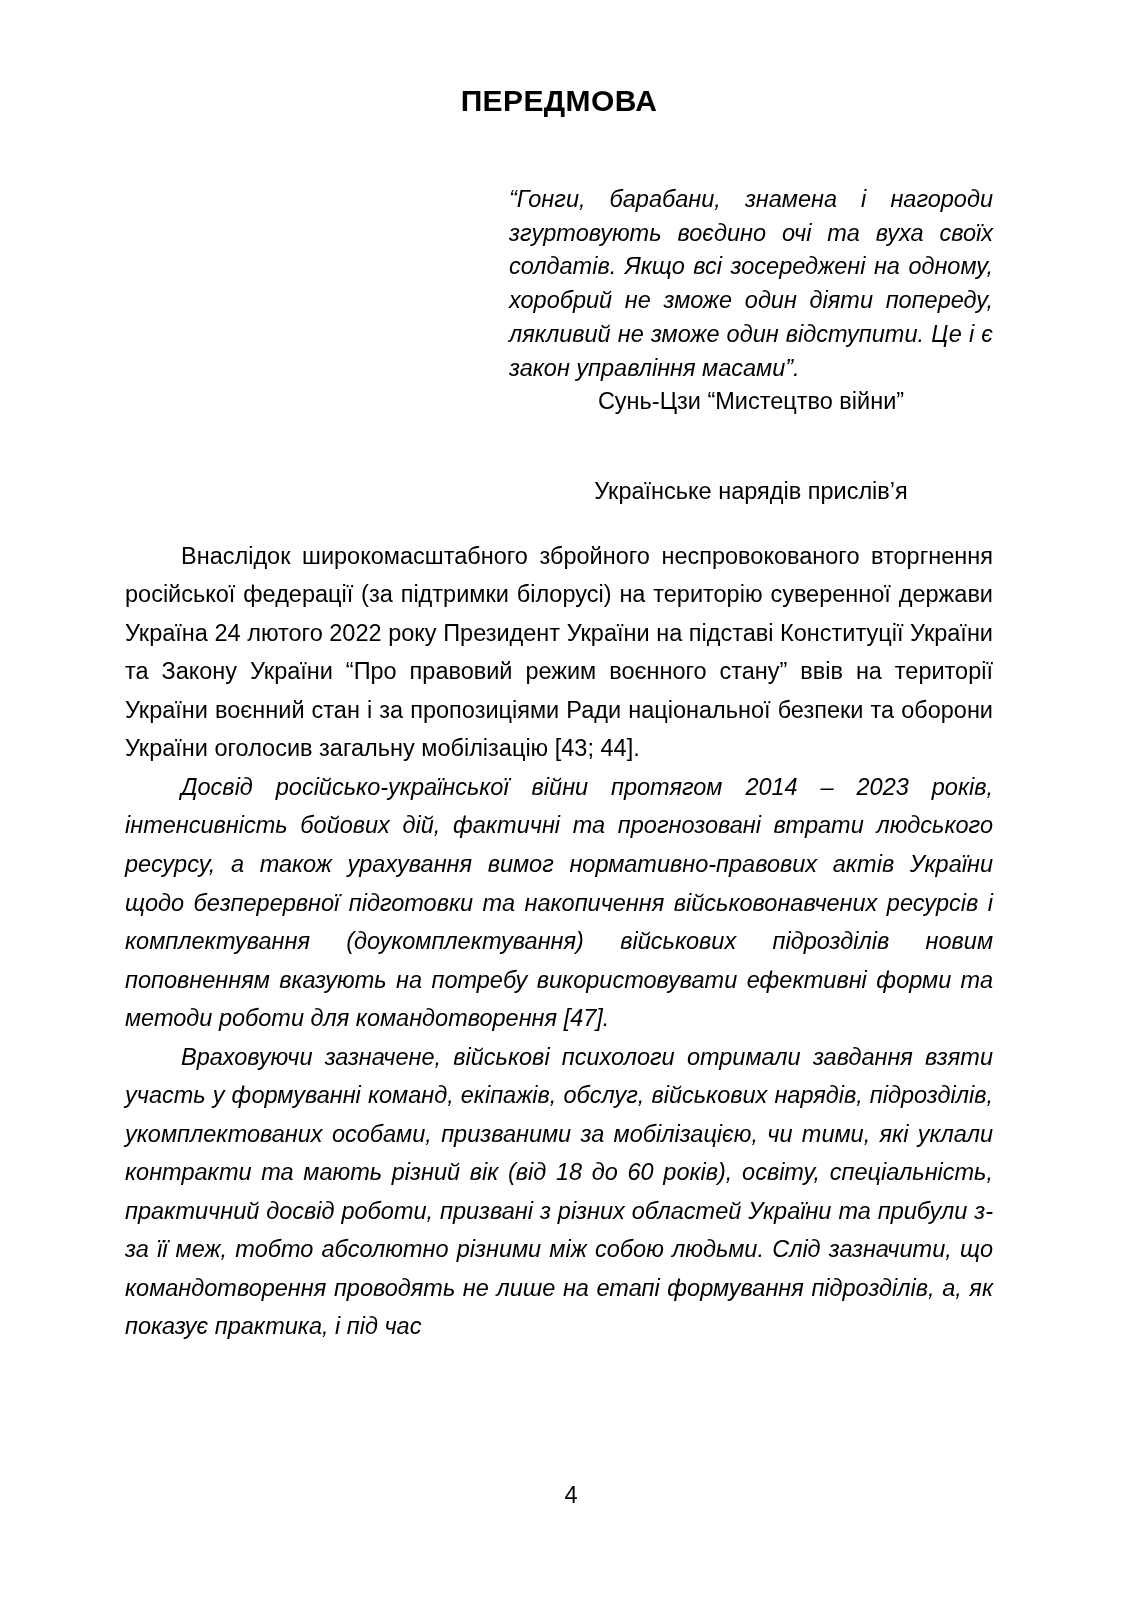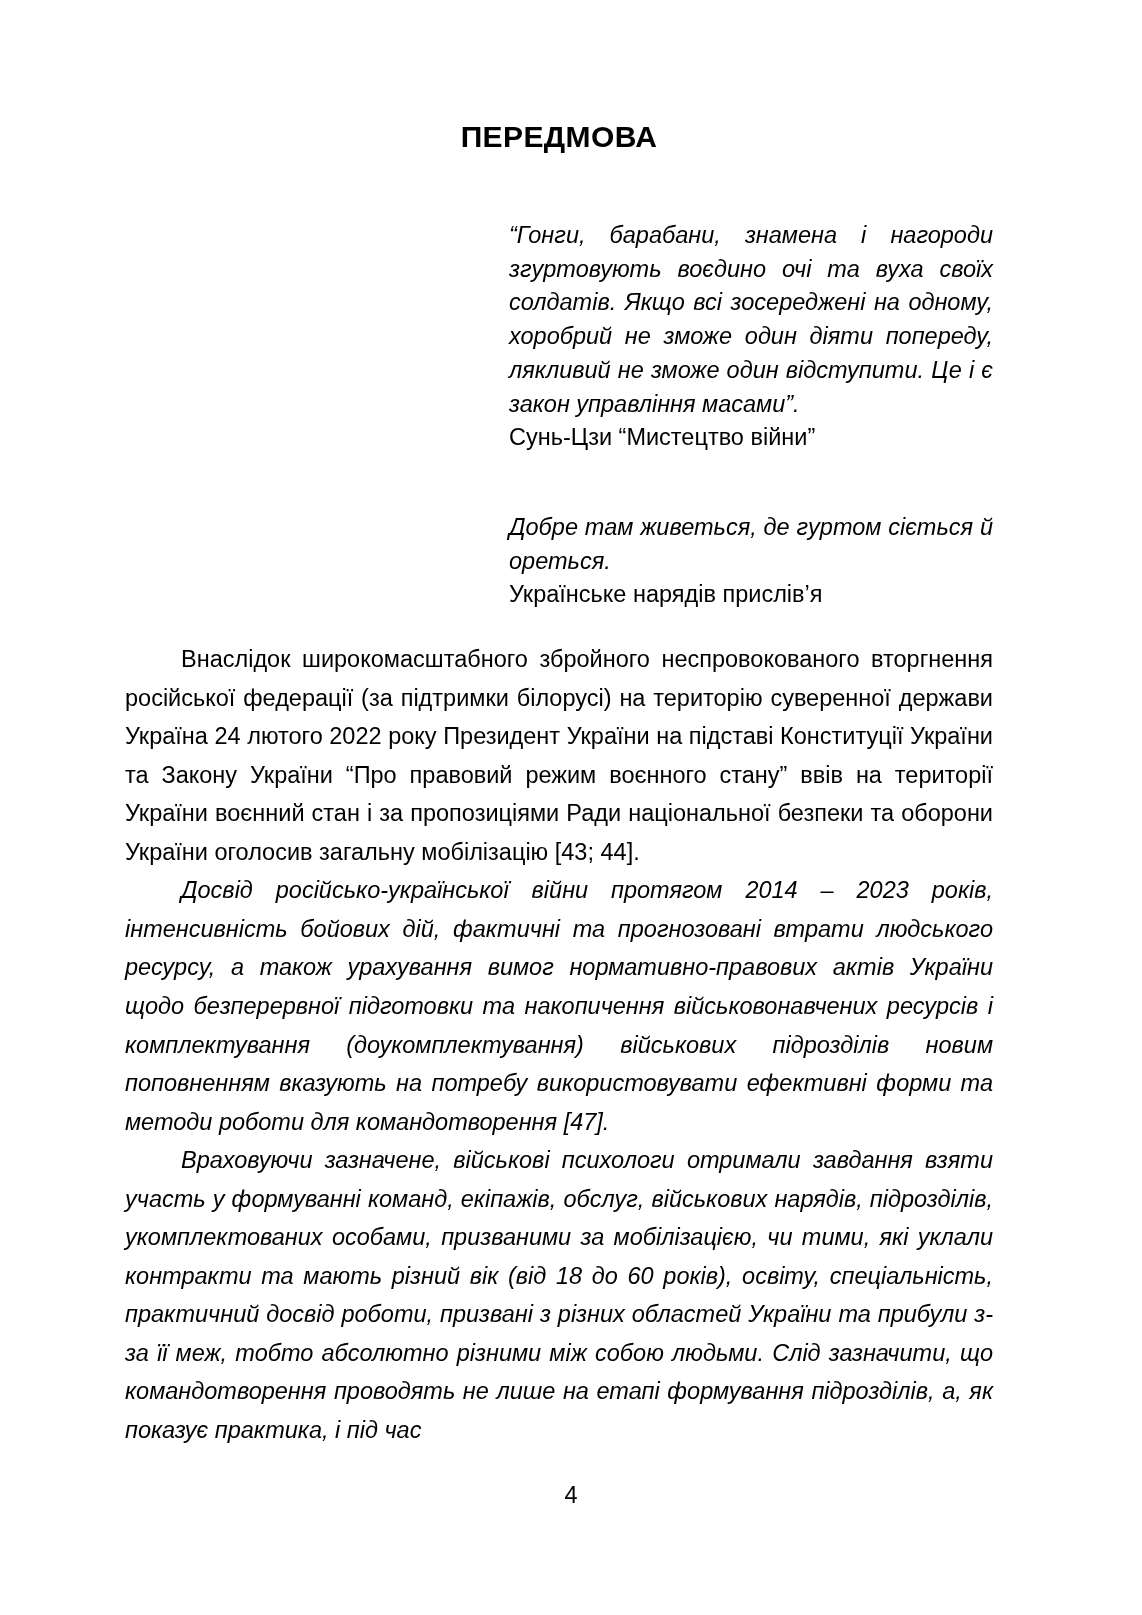--- a/index.html
+++ b/index.html
@@ -21,21 +21,21 @@
   .content {
     position: absolute;
     left: 125px;
     top: 0;
     width: 868px;
   }
 
   
   .page-title {
     margin: 0;
-    padding-top: 120px;
+    padding-top: 84px;
     text-align: center;
     font-size: 30px;
     font-weight: bold;
     letter-spacing: 0.4px;
     line-height: 1.1;
   }
 
   
   .epigraph-block {
     margin-top: 66px;
@@ -50,21 +50,21 @@
     font-size: 23.5px;
     line-height: 1.435;
     text-align: justify;
     text-align-last: left;
     margin: 0;
     hyphens: none;
   }
   .epigraph-source {
     font-size: 23.5px;
     line-height: 1.435;
-    text-align: left;
+    text-align: center;
     margin: 0;
   }
   .epigraph-second {
     margin-top: 56px;
   }
   .epigraph-second .epigraph-text {
     text-align: justify;
     text-align-last: left;
   }
 
@@ -107,21 +107,20 @@
     <h1 class="page-title">ПЕРЕДМОВА</h1>
 
     <div class="epigraph-block">
 
       <div class="epigraph">
         <p class="epigraph-text">“Гонги, барабани, знамена і нагороди згуртовують воєдино очі та вуха своїх солдатів. Якщо всі зосереджені на одному, хоробрий не зможе один діяти попереду, лякливий не зможе один відступити. Це і є закон управління масами”.</p>
         <p class="epigraph-source">Сунь-Цзи “Мистецтво війни”</p>
       </div>
 
       <div class="epigraph epigraph-second">
-        <p class="epigraph-text">Добре там живеться, де гуртом сіється й ореться.</p>
         <p class="epigraph-source">Українське нарядів прислів’я</p>
       </div>
 
     </div>
 
     <div class="body-text">
       <p class="para">Внаслідок широкомасштабного збройного неспровокованого вторгнення російської федерації (за підтримки білорусі) на територію суверенної держави Україна 24 лютого 2022 року Президент України на підставі Конституції України та Закону України “Про правовий режим воєнного стану” ввів на території України воєнний стан і за пропозиціями Ради національної безпеки та оборони України оголосив загальну мобілізацію [43; 44].</p>
       <p class="para">Досвід російсько-української війни протягом 2014 – 2023 років, інтенсивність бойових дій, фактичні та прогнозовані втрати людського ресурсу, а також урахування вимог нормативно-правових актів України щодо безперервної підготовки та накопичення військовонавчених ресурсів і комплектування (доукомплектування) військових підрозділів новим поповненням вказують на потребу використовувати ефективні форми та методи роботи для командотворення [47].</p>
       <p class="para">Враховуючи зазначене, військові психологи отримали завдання взяти участь у формуванні команд, екіпажів, обслуг, військових нарядів, підрозділів, укомплектованих особами, призваними за мобілізацією, чи тими, які уклали контракти та мають різний вік (від 18 до 60 років), освіту, спеціальність, практичний досвід роботи, призвані з різних областей України та прибули з-за її меж, тобто абсолютно різними між собою людьми. Слід зазначити, що командотворення проводять не лише на етапі формування підрозділів, а, як показує практика, і під час</p>
     </div>

